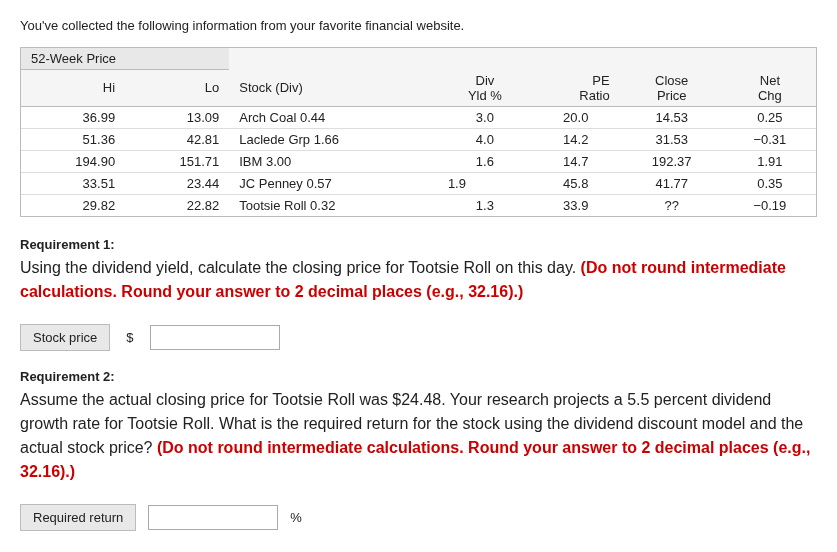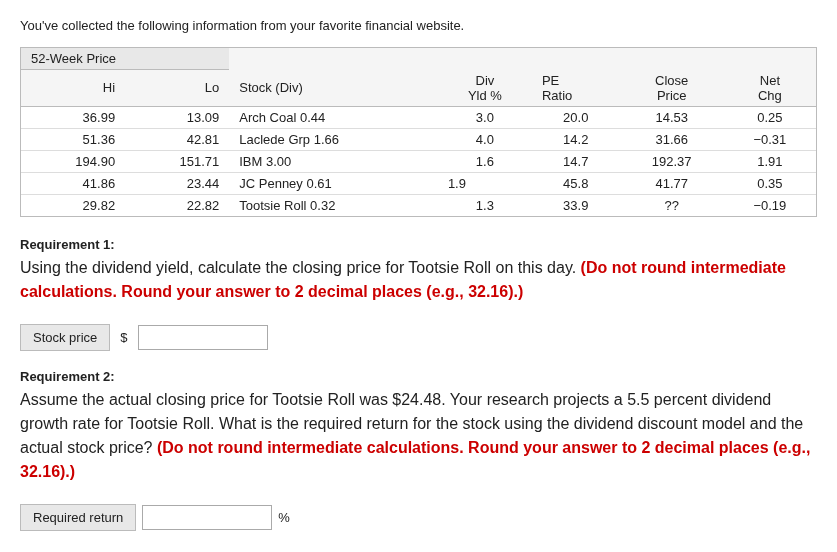--- a/index.html
+++ b/index.html
@@ -65,21 +65,21 @@
       font-size: 16px;
       line-height: 1.5;
     }
     .req-body .highlight {
       color: #cc0000;
       font-weight: bold;
     }
     .input-row {
       display: flex;
       align-items: center;
-      gap: 6px;
+      gap: 12px;
       margin-top: 20px;
       margin-bottom: 18px;
     }
     .input-label {
       font-size: 13px;
       background: #e8e8e8;
       padding: 5px 12px;
       border: 1px solid #bbb;
     }
     .input-prefix {
@@ -107,57 +107,57 @@
     <thead>
       <tr>
         <td colspan="2" class="week-header">52-Week Price</td>
         <td colspan="5" style="background:#f5f5f5;"></td>
       </tr>
       <tr class="col-header-row">
         <th>Hi</th>
         <th>Lo</th>
         <th class="left">Stock (Div)</th>
         <th style="text-align:center;">Div<br>Yld %</th>
-        <th style="text-align:left;">PE<br>Ratio</th>
+        <th style="text-align:right;">PE<br>Ratio</th>
         <th style="text-align:center;">Close<br>Price</th>
         <th style="text-align:center;">Net<br>Chg</th>
       </tr>
     </thead>
     <tbody id="table-body">
     <tr class="data-row">
       <td>36.99</td>
       <td>13.09</td>
       <td class="left">Arch Coal 0.44</td>
       <td style="text-align:center;">3.0</td>
       <td style="text-align:center;">20.0</td>
       <td style="text-align:center;">14.53</td>
       <td style="text-align:center;">0.25</td>
     </tr>
         <tr class="data-row">
       <td>51.36</td>
       <td>42.81</td>
       <td class="left">Laclede Grp 1.66</td>
       <td style="text-align:center;">4.0</td>
       <td style="text-align:center;">14.2</td>
-      <td style="text-align:center;">31.66</td>
+      <td style="text-align:center;">31.53</td>
       <td style="text-align:center;">−0.31</td>
     </tr>
         <tr class="data-row">
       <td>194.90</td>
       <td>151.71</td>
       <td class="left">IBM 3.00</td>
       <td style="text-align:center;">1.6</td>
       <td style="text-align:center;">14.7</td>
       <td style="text-align:center;">192.37</td>
       <td style="text-align:center;">1.91</td>
     </tr>
         <tr class="data-row">
-      <td>41.86</td>
+      <td>33.51</td>
       <td>23.44</td>
-      <td class="left">JC Penney 0.61</td>
+      <td class="left">JC Penney 0.57</td>
       <td style="text-align:left;">1.9</td>
       <td style="text-align:center;">45.8</td>
       <td style="text-align:center;">41.77</td>
       <td style="text-align:center;">0.35</td>
     </tr>
         <tr class="data-row">
       <td>29.82</td>
       <td>22.82</td>
       <td class="left">Tootsie Roll 0.32</td>
       <td style="text-align:center;">1.3</td>

